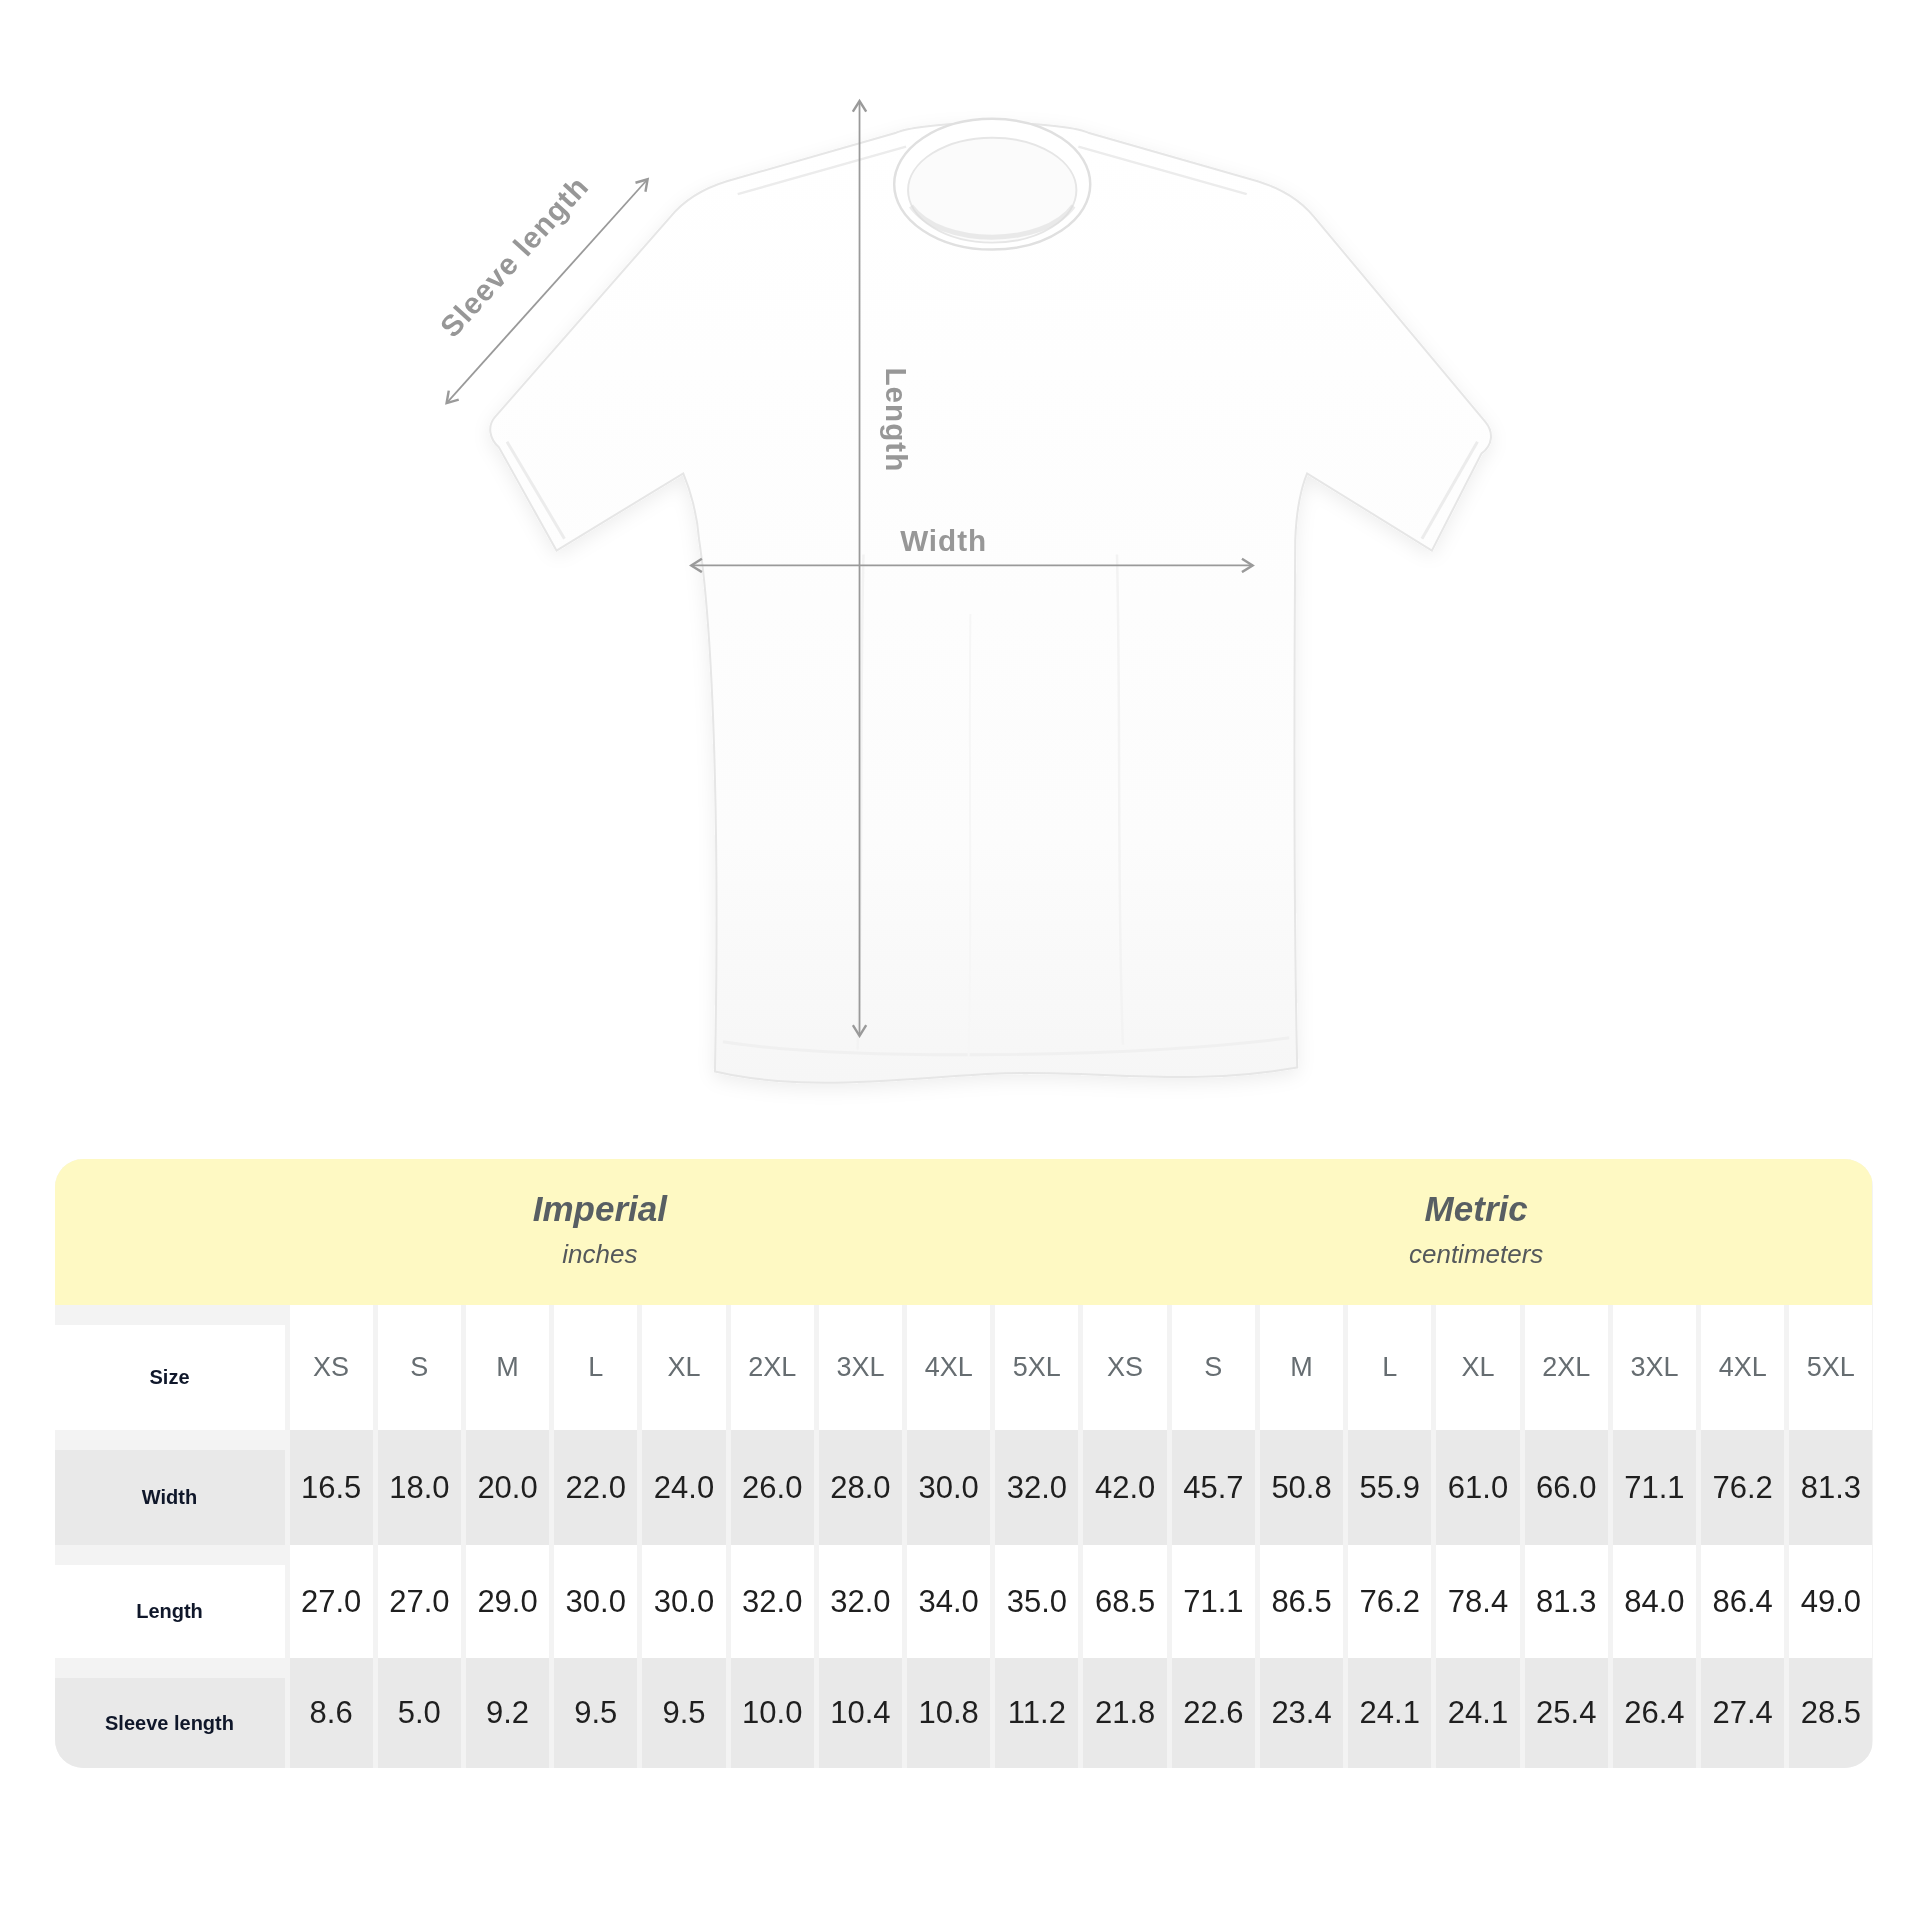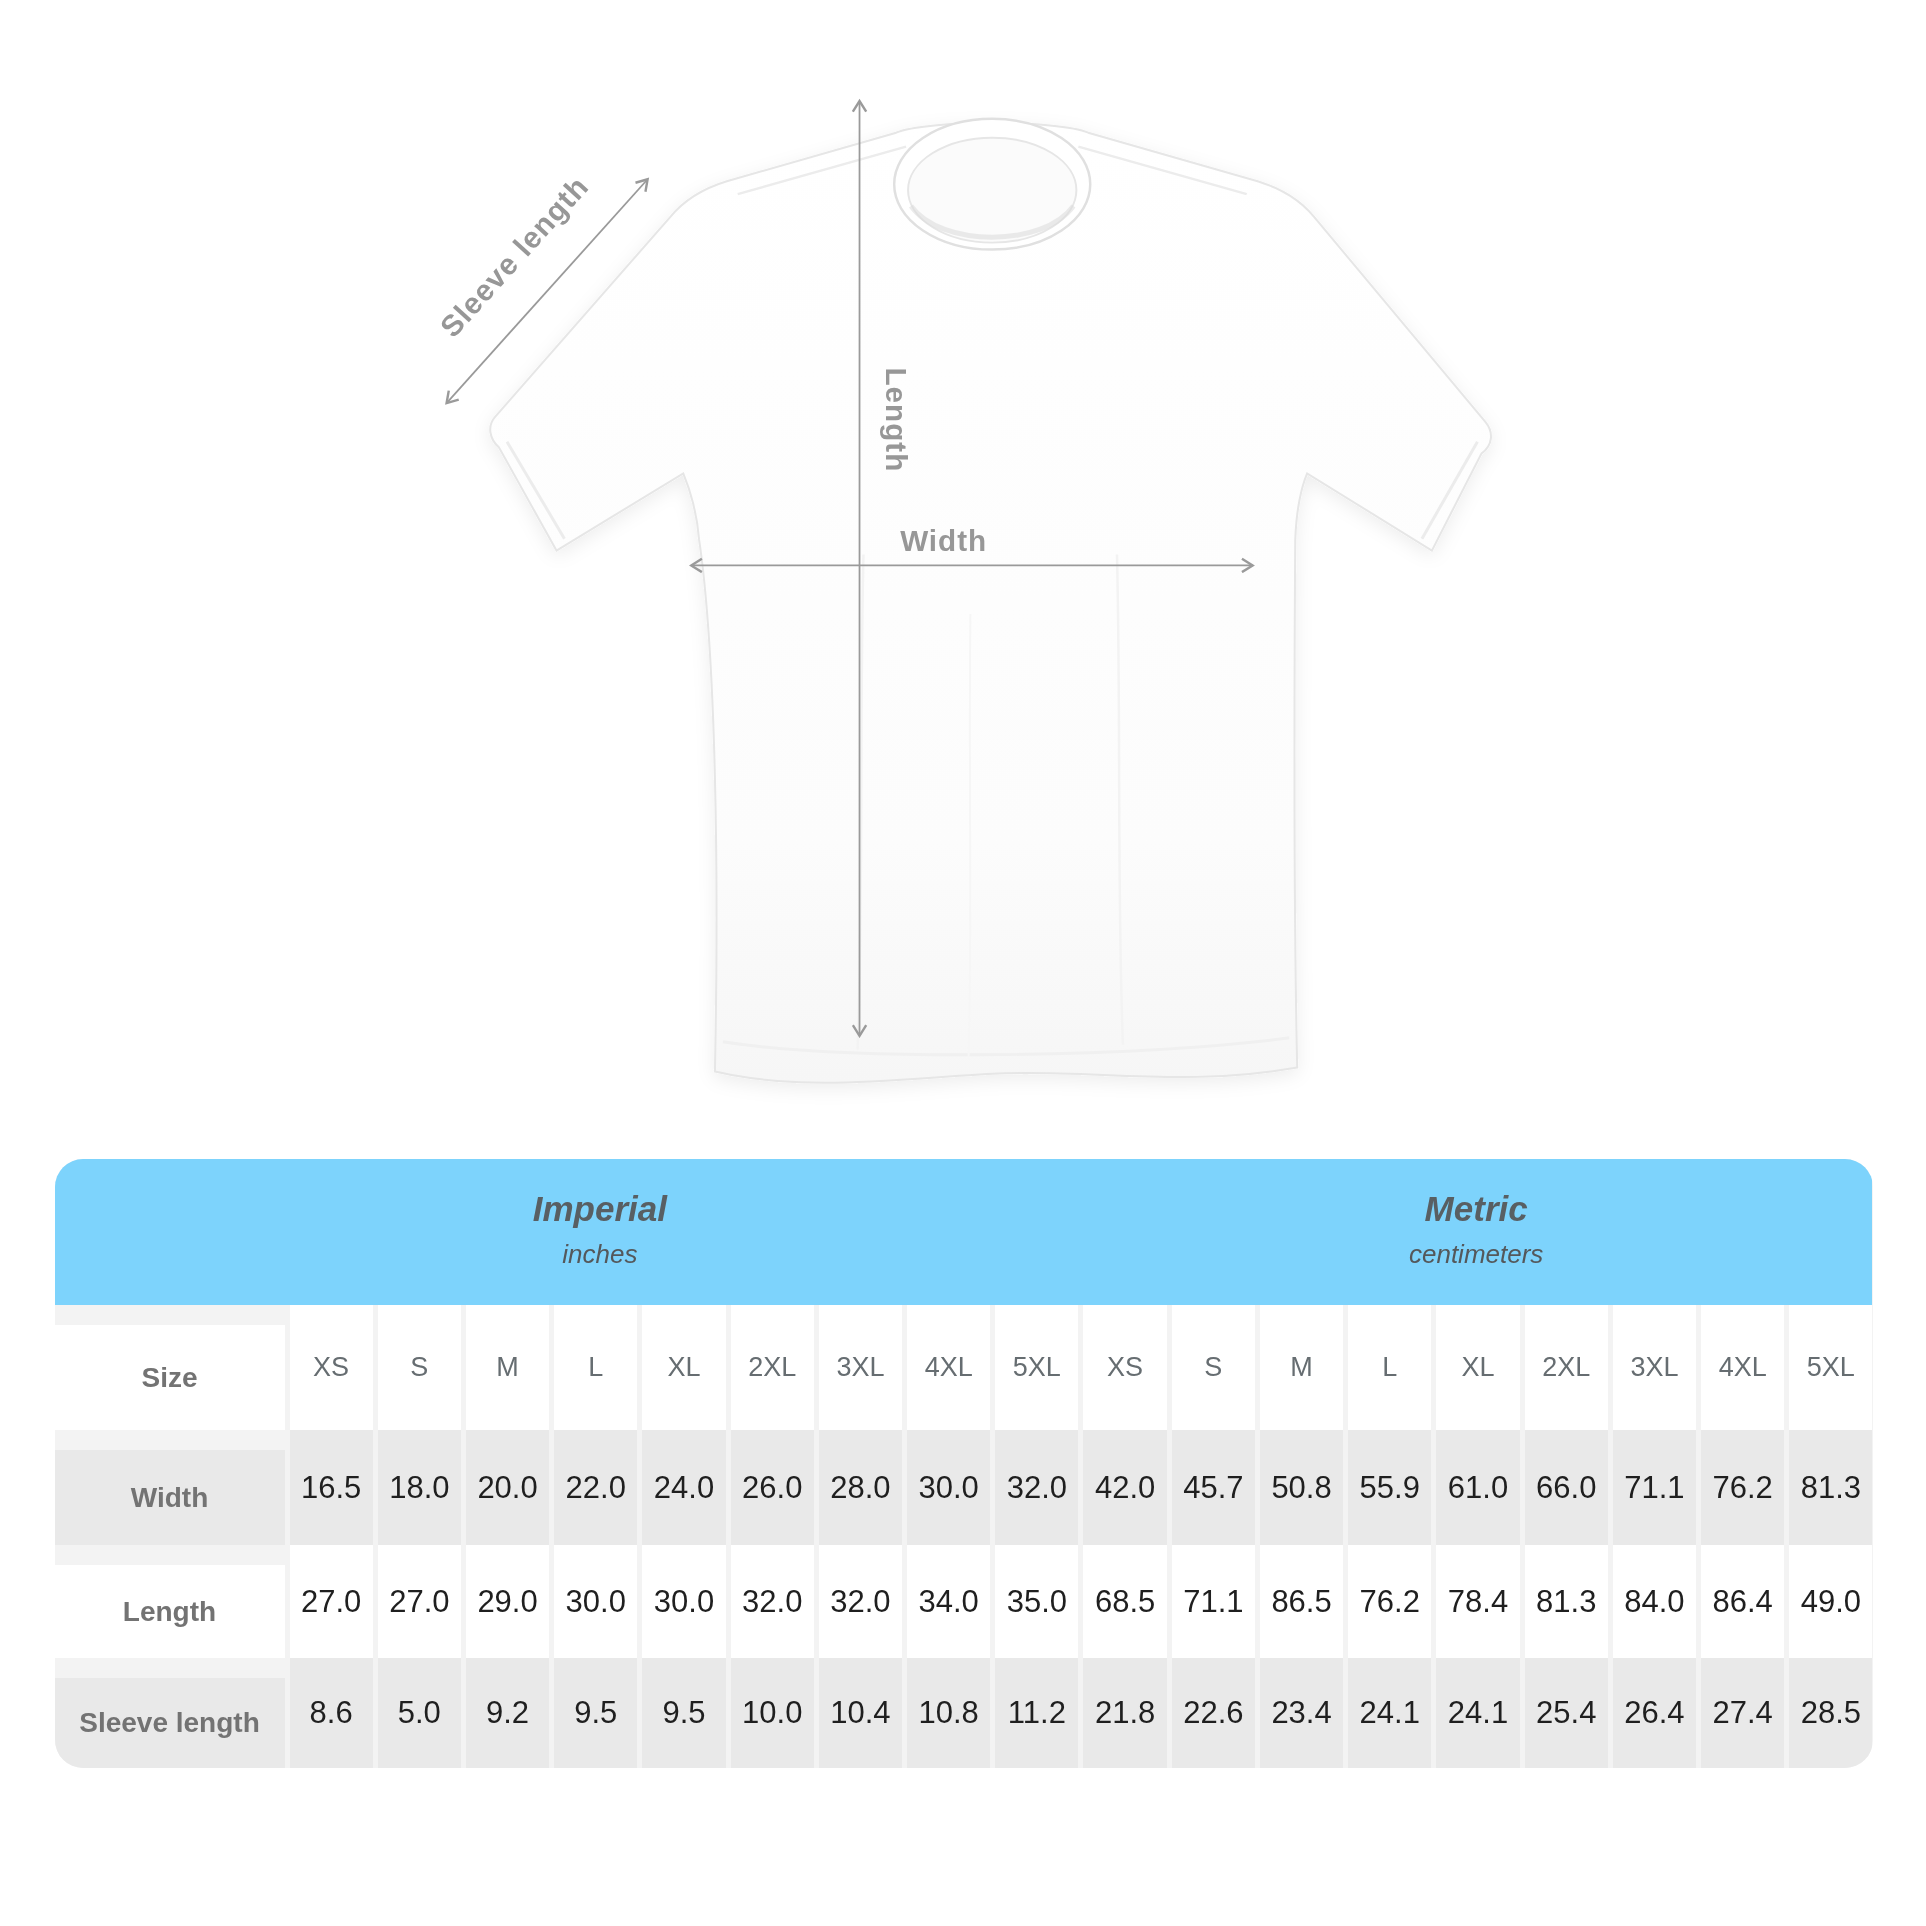--- a/index.html
+++ b/index.html
@@ -19,32 +19,32 @@
   .size-table {
     width:1818px; margin:40px auto 0;
     display:grid;
     grid-template-columns:230px repeat(18, 1fr);
     grid-template-rows:146px 125px 115px 113px 110px;
     column-gap:5px; row-gap:0;
     background:#f3f3f3;
     border-radius:28px;
     overflow:hidden;
   }
-  .band { grid-column:1 / -1; background:#7dd3fc; position:relative; }
+  .band { grid-column:1 / -1; background:#fef9c3; position:relative; }
   .band-group { position:absolute; top:30px; transform:translateX(-50%); text-align:center; white-space:nowrap; }
   .band-imperial { left:30%; }
   .band-metric  { left:78.2%; }
   .band-title { font-size:35px; font-weight:bold; font-style:italic; color:#585f63; }
   .band-sub   { margin-top:10px; font-size:26px; font-style:italic; color:#54585b; }
 
   .cell { display:flex; align-items:center; justify-content:center; }
   .bg-w { background:#ffffff; }
   .bg-g { background:#e9e9e9; }
   .head   { font-weight:normal; font-size:27px; color:#666d71; }
-  .rlabel { font-weight:bold; font-size:28px; color:#737373;margin-top:20px; }
+  .rlabel { font-weight:bold; font-size:20px; color:#0f172a;margin-top:20px; }
   .val    { font-size:31px; color:#1f1f1f; }
 </style>
 </head>
 <body>
 
 <div class="page">
 
   <svg class="diagram" width="1927" height="1119" viewBox="0 0 1946 1130">
     <defs>
       <linearGradient id="tee" x1="0" y1="0" x2="0" y2="1">

